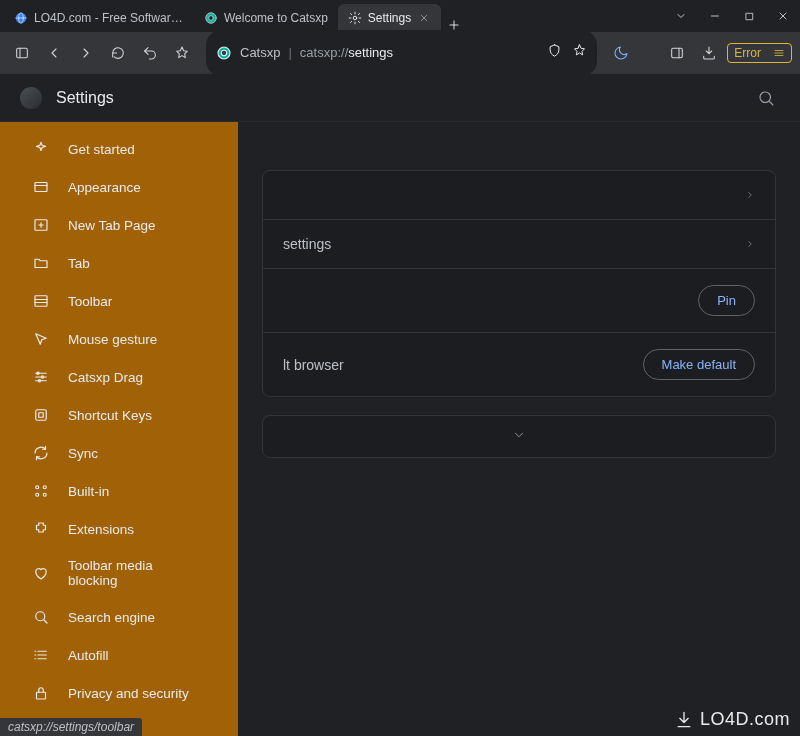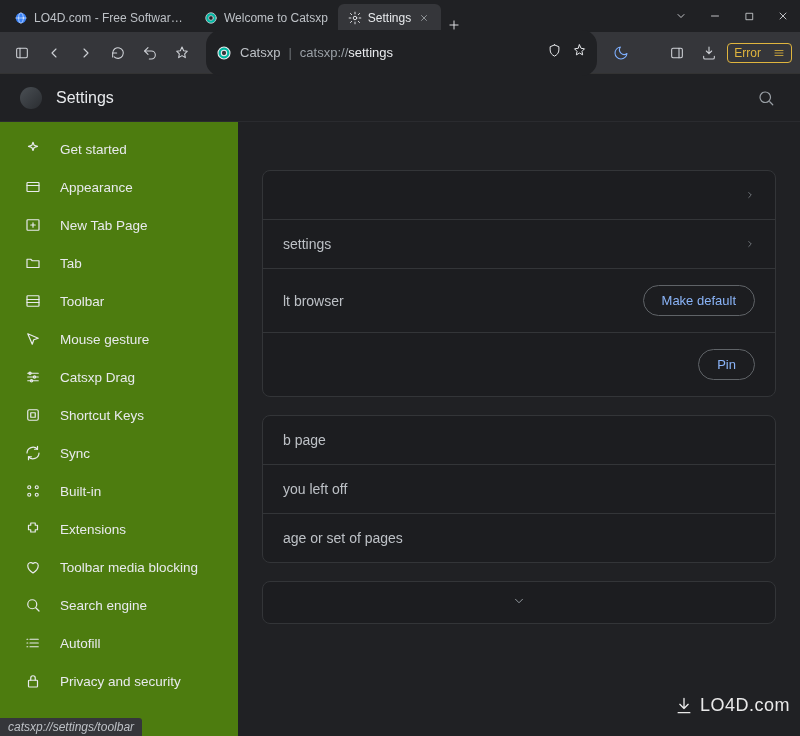--- a/index.html
+++ b/index.html
@@ -31,21 +31,21 @@
     
     .settings-header { height: 48px; background: #202124; display: flex; align-items: center; padding: 0 20px; border-bottom: 1px solid #2a2b2f; }
     .settings-logo { width: 22px; height: 22px; border-radius: 50%; background: linear-gradient(135deg, #4a4f54, #2a2d31); margin-right: 14px; }
     .settings-title { font-size: 16px; color: #e8eaed; flex: 1; }
     .search-btn-hdr { width: 28px; height: 28px; display: flex; align-items: center; justify-content: center; color: #9aa0a6; }
     
     
     .main-area { display: flex; height: calc(736px - 32px - 42px - 48px); position: relative; }
     
     
-    .sidebar { width: 238px; background: #4d7c0f; padding: 8px 4px; overflow-y: auto; height: 100%; position: relative; }
+    .sidebar { width: 238px; background: #a16207; padding: 8px 12px; overflow-y: auto; height: 100%; position: relative; }
     .sidebar::-webkit-scrollbar { width: 6px;}
     .sidebar::-webkit-scrollbar-thumb { background:#494b4e; border-radius:3px;}
     .sidebar-item { display: flex; align-items: center; padding: 10px 20px; gap: 18px; color: #e8eaed; font-size: 13.5px; cursor: pointer; }
     .sb-icon { width: 18px; height: 18px; flex-shrink: 0; display:flex; align-items:center; justify-content:center; }
     .sb-icon svg { width: 18px; height: 18px; }
     
     
     .content { flex: 1; padding: 20px 24px; overflow: hidden; position: relative; background: #202124; }
     .card { background: #1c1d20; border: 1px solid #333538; border-radius: 8px; margin-bottom: 18px; }
     .card-row { display: flex; align-items: center; justify-content: space-between; padding: 16px 20px; border-bottom: 1px solid #333538; font-size: 14px; color: #bdc1c6; }
@@ -53,21 +53,21 @@
     .pill-btn { border: 1px solid #5f6367; color: #8ab4f8; padding: 7px 18px; border-radius: 18px; font-size: 13px; background: transparent; }
     .chev { color: #9aa0a6; }
     .toggle { width: 34px; height: 16px; background: #1a73e8; border-radius: 10px; position: relative; }
     .toggle::after { content: ""; position: absolute; right: -2px; top: -2px; width: 20px; height: 20px; background: #8ab4f8; border-radius: 50%; }
     .expand-row { text-align: center; padding: 12px 0; }
     
     
     .status-bar { position: absolute; bottom: 0; left: 0; background: #35363a; color: #bdc1c6; font-size: 12px; padding: 2px 8px; border-top-right-radius: 3px; z-index: 10; font-style: italic; }
     
     
-    .watermark { position: absolute; bottom: 20px; right: 10px; display: flex; align-items: center; gap: 6px; color: #fff; font-size: 18px; font-weight: 400; letter-spacing: 0.5px; z-index: 20; opacity: 0.9; }
+    .watermark { position: absolute; bottom: 6px; right: 10px; display: flex; align-items: center; gap: 6px; color: #fff; font-size: 18px; font-weight: 400; letter-spacing: 0.5px; z-index: 20; opacity: 0.9; }
     .watermark .dl-ico { width: 20px; height: 20px; }
     
     svg { stroke: currentColor; fill: none; stroke-width: 1.6; stroke-linecap: round; stroke-linejoin: round; }
     .fill-c svg { fill: currentColor; stroke: none;}
   </style>
 </head>
 <body>
 
 <div class="titlebar">
   <div class="tabs-strip">
@@ -368,43 +368,29 @@
               <path d="M9 6l6 6-6 6"></path>
             </svg></span>
       </div>
       <div class="card-row">
         <span> settings</span>
         <span class="chev"><svg viewBox="0 0 24 24" width="10" height="10">
               <path d="M9 6l6 6-6 6"></path>
             </svg></span>
       </div>
       <div class="card-row">
+        <span>&nbsp;</span>
+        <button class="pill-btn">Pin</button>
+      </div>
+      <div class="card-row">
         <span>lt browser</span>
         <button class="pill-btn">Make default</button>
       </div>
-      <div class="card-row">
-        <span>&nbsp;</span>
-        <button class="pill-btn">Pin</button>
-      </div>
-    </div>
-
-    <div class="card">
-      <div class="card-row">
-          <span>b page</span>
-          <span></span>
-        </div>
-      <div class="card-row">
-          <span>you left off</span>
-          <span></span>
-        </div>
-      <div class="card-row">
-          <span>age or set of pages</span>
-          <span></span>
-        </div>
-    </div>
+    </div>
+
 
     <div class="card">
       <div class="card-row expand-row" style="justify-content:center;">
         <span class="chev"><svg viewBox="0 0 24 24" width="14" height="14">
               <path d="M6 9l6 6 6-6"></path>
             </svg></span>
       </div>
     </div>
   </div>
 </div>

